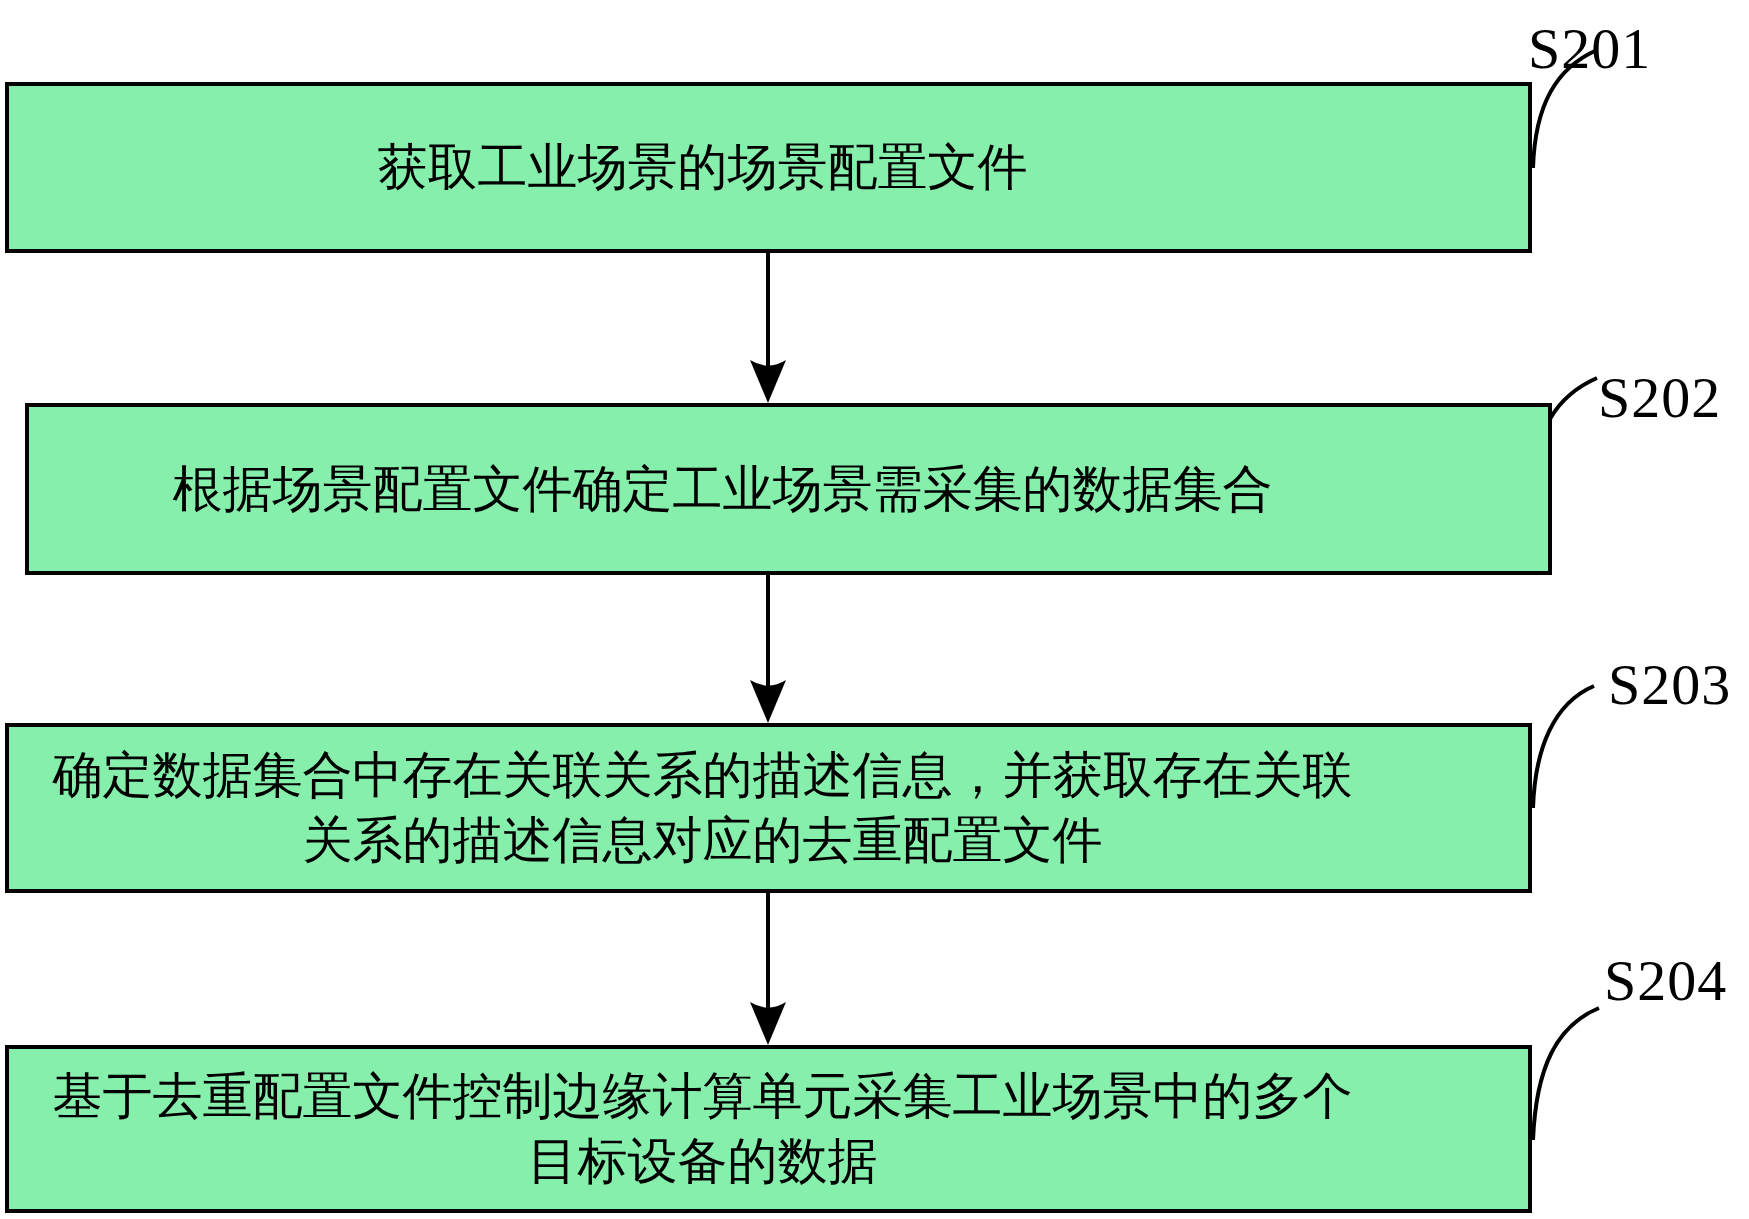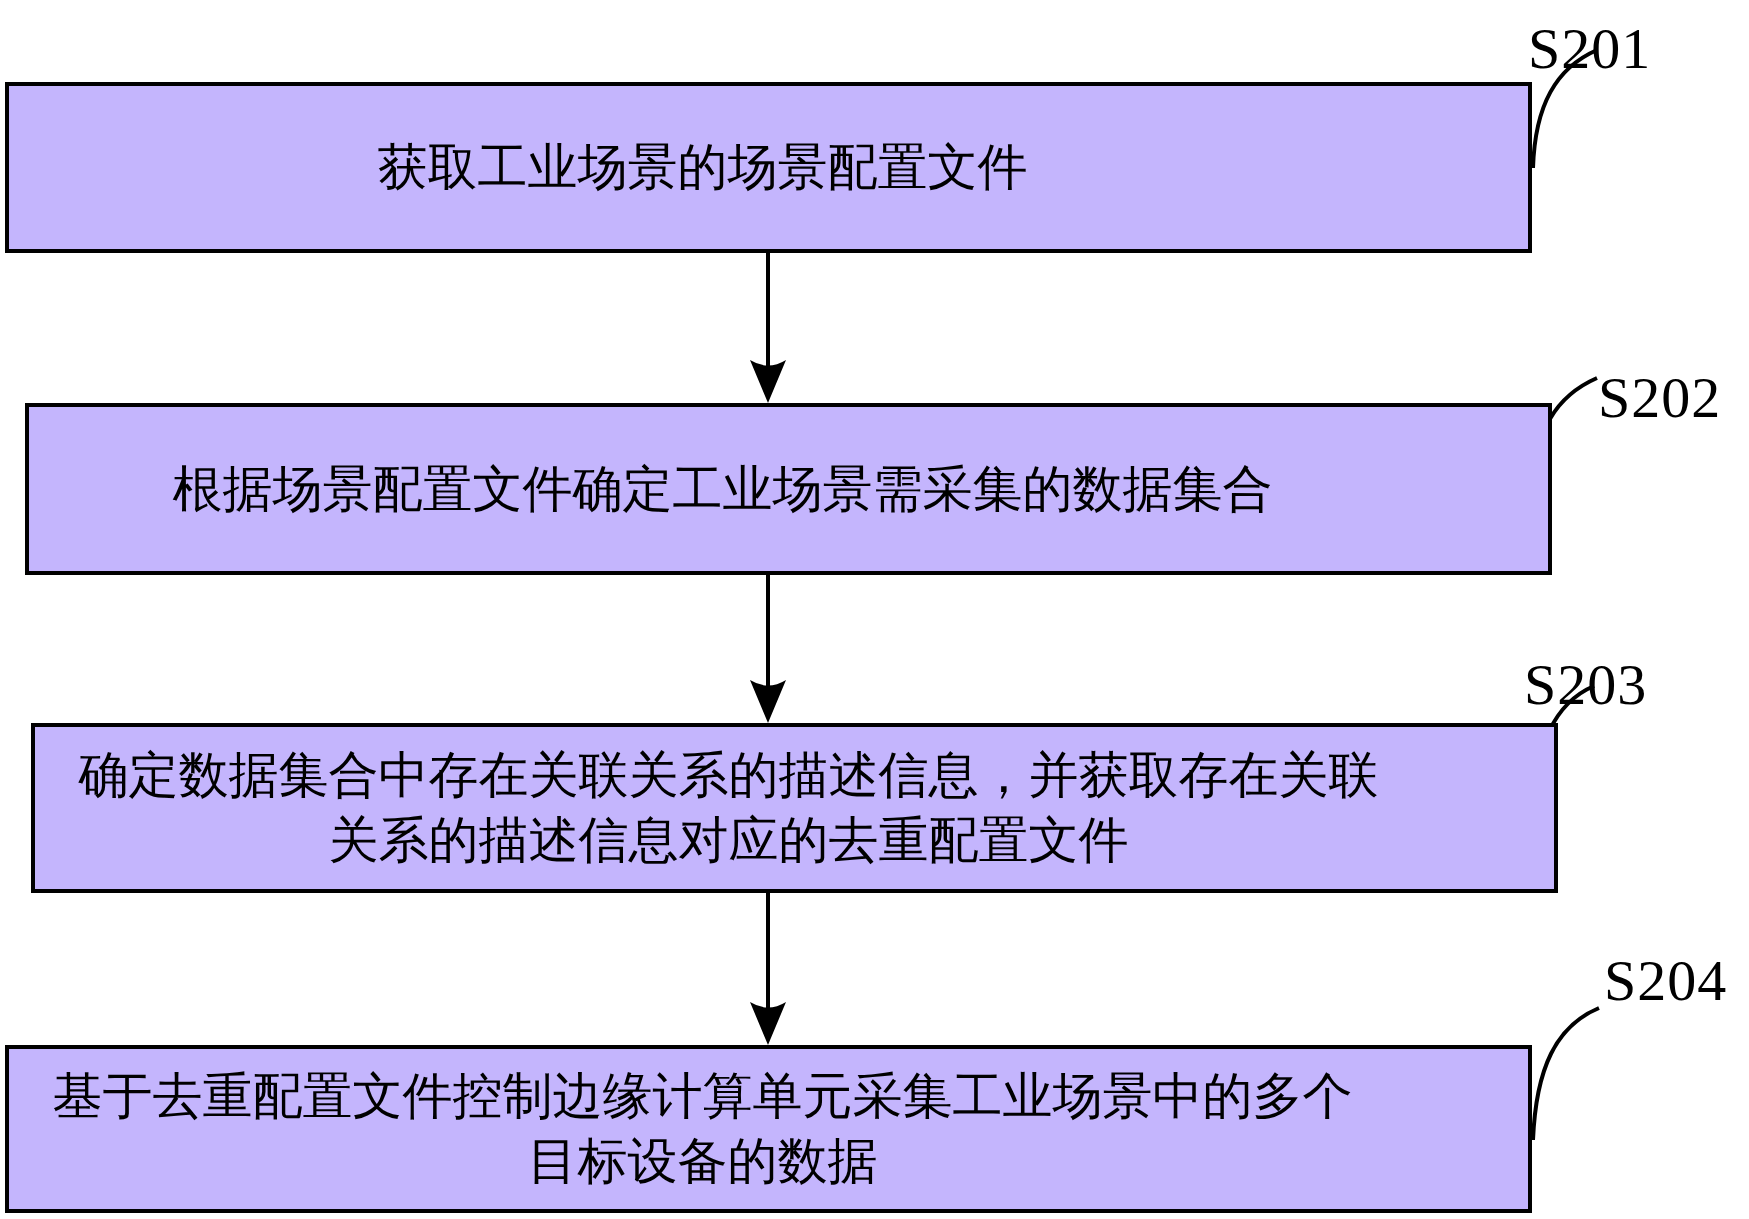--- a/index.html
+++ b/index.html
@@ -22,49 +22,49 @@
     width: 1749px;
     height: 1219px;
     pointer-events: none;
   }
   .flow-box {
     position: absolute;
     left: 5px;
     width: 1527px;
     box-sizing: border-box;
     border: 4px solid #000000;
-    background: #c4b5fd;
+    background: #86efac;
     display: flex;
     align-items: center;
     justify-content: center;
     padding-right: 156px;
     padding-left: 24px;
   }
   .b1 { top: 82px;   height: 171px; }
   .b2 { top: 403px;  height: 172px; margin-left: 20px; }
-  .b3 { top: 723px;  height: 170px; margin-left: 26px; }
+  .b3 { top: 723px;  height: 170px; }
   .b4 { top: 1045px; height: 168px; }
   .flow-text {
     font-size: 50px;
     line-height: 1.3;
     color: #000000;
     text-align: center;
     white-space: pre-line;
     font-weight: 500;
   }
   .step-label {
     position: absolute;
     font-size: 58px;
     line-height: 1;
     color: #000000;
     letter-spacing: 1px;
   }
   .l1 { left: 1528px; top: 20px; }
   .l2 { left: 1598px; top: 369px; }
-  .l3 { left: 1524px; top: 656px; }
+  .l3 { left: 1608px; top: 656px; }
   .l4 { left: 1604px; top: 952px; }
 </style>
 </head>
 <body>
 
 <div class="canvas">
 
   <svg class="overlay" viewBox="0 0 1749 1219" xmlns="http://www.w3.org/2000/svg">
 
     <g>

